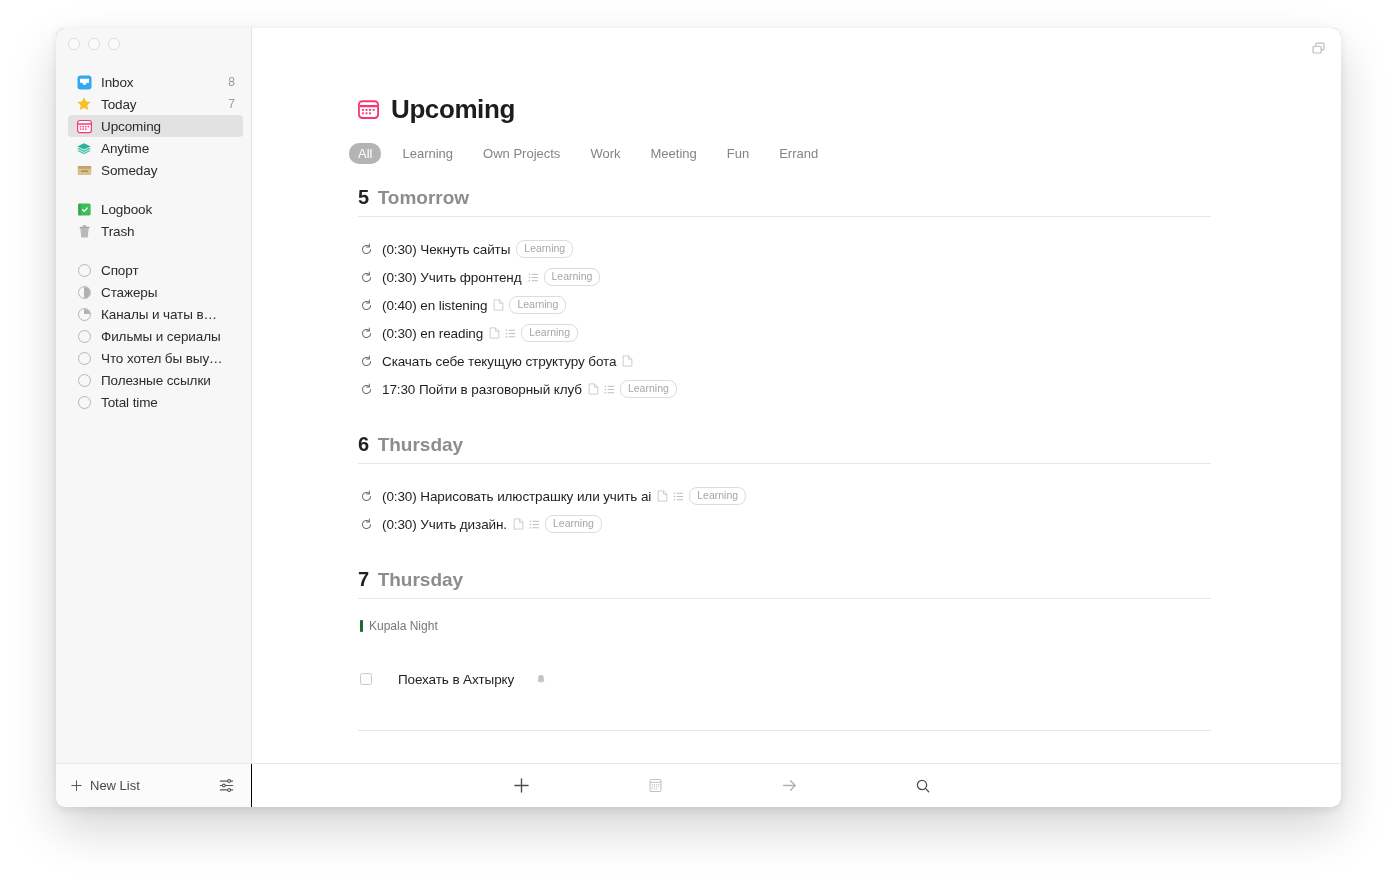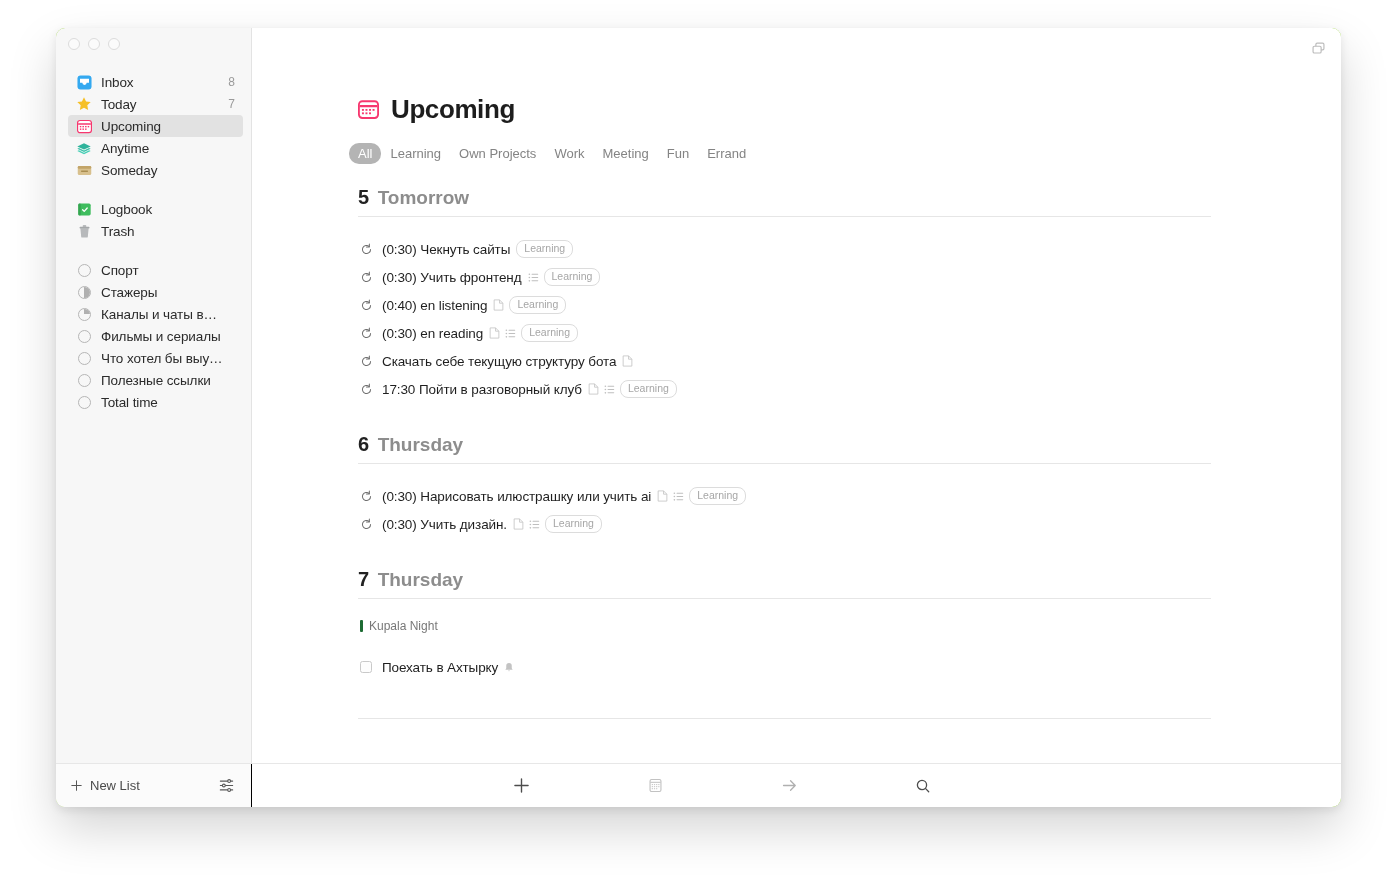--- a/index.html
+++ b/index.html
@@ -129,21 +129,21 @@
   #page-title {
     font-size:26px;
     font-weight:bold;
     color:#1d1d1d;
     letter-spacing:-0.4px;
   }
 
   #filter-tabs {
     display:flex;
     align-items:flex-start;
-    gap:0;
+    gap:12px;
     margin-top:18px;
     margin-left:-9px;
   }
   .filter-tab {
     font-size:13px;
     color:#848484;
     padding:3px 9px;
     border-radius:10px;
     cursor:default;
     white-space:nowrap;
@@ -687,21 +687,21 @@
                 <span class="day-num">7</span>
                 <span class="day-name">Thursday</span>
               </div>
               <div class="day-items" style="padding-top:20px;">
 
                 <div class="event-row">
                   <span class="event-bar"></span>
                   <span class="event-title">Kupala Night</span>
                 </div>
 
-                <div class="task-row" style="margin-top:20px;">
+                <div class="task-row" style="margin-top:32px;gap:16px;">
                   <span class="task-check">
                     <span class="cb-box"></span>
                   </span>
                   <span class="task-title">Поехать в Ахтырку</span>
                   <span class="task-meta">
                     <span>
                       <svg width="10" height="11" viewBox="0 0 14 16">
                           <path d="M7 1.6a4 4 0 0 1 4 4v3.4l1.3 2.1H1.7L3 9V5.6a4 4 0 0 1 4-4z" fill="#c3c3c3"></path>
                           <path d="M5.6 12.4a1.45 1.45 0 0 0 2.8 0z" fill="#c3c3c3"></path>
                         </svg>

